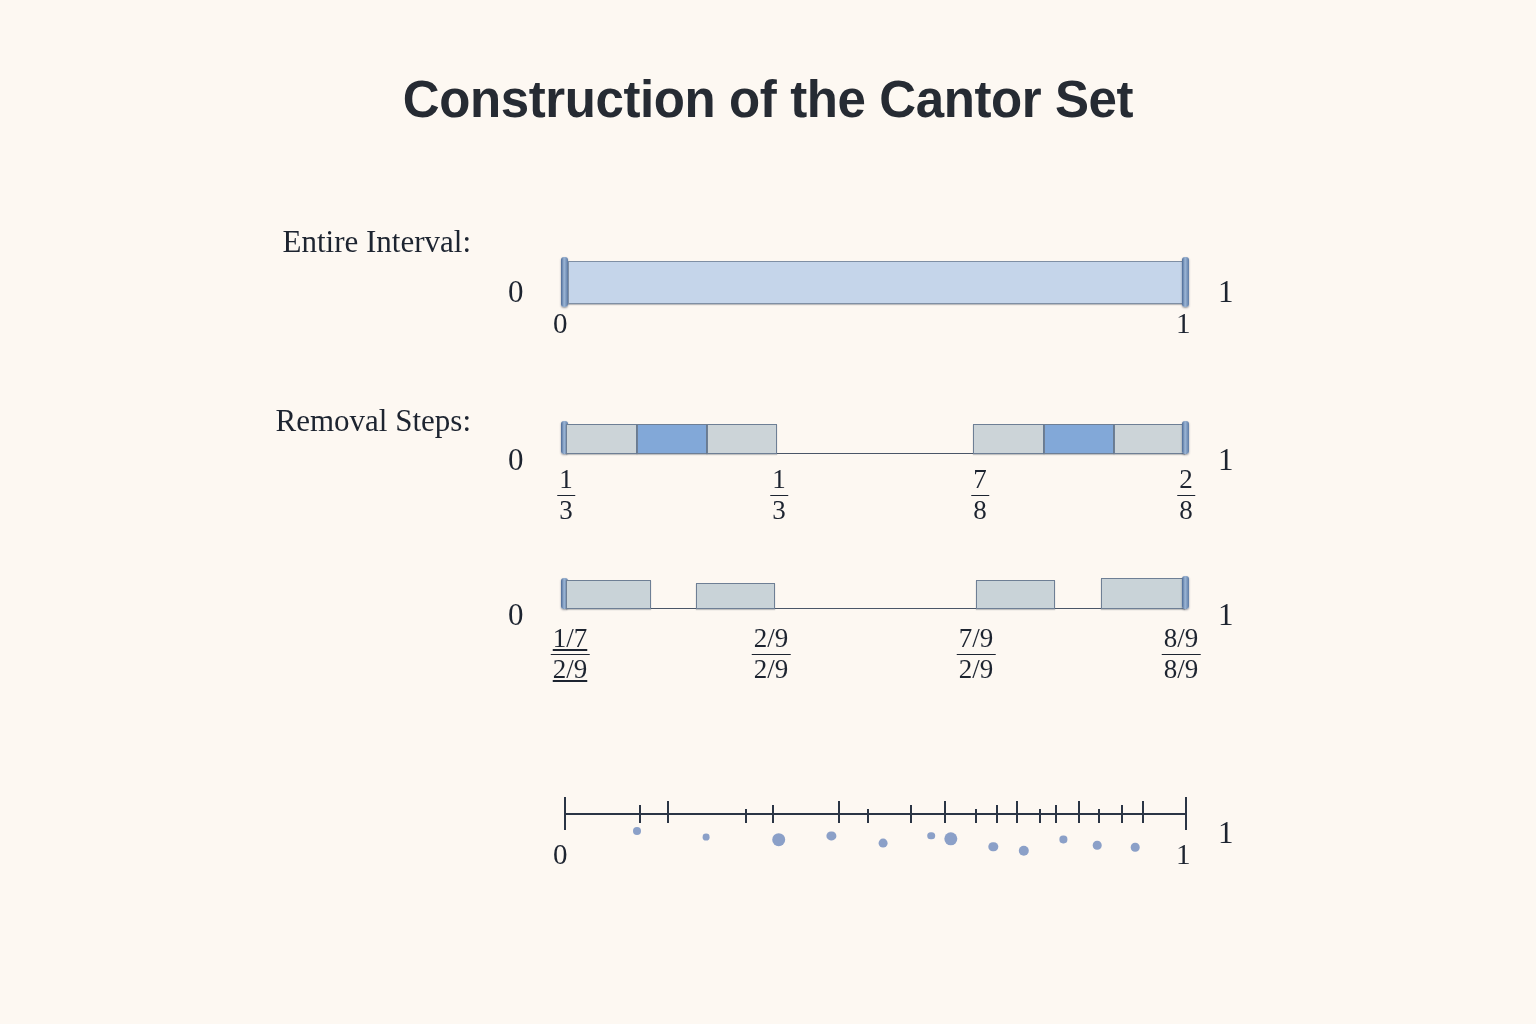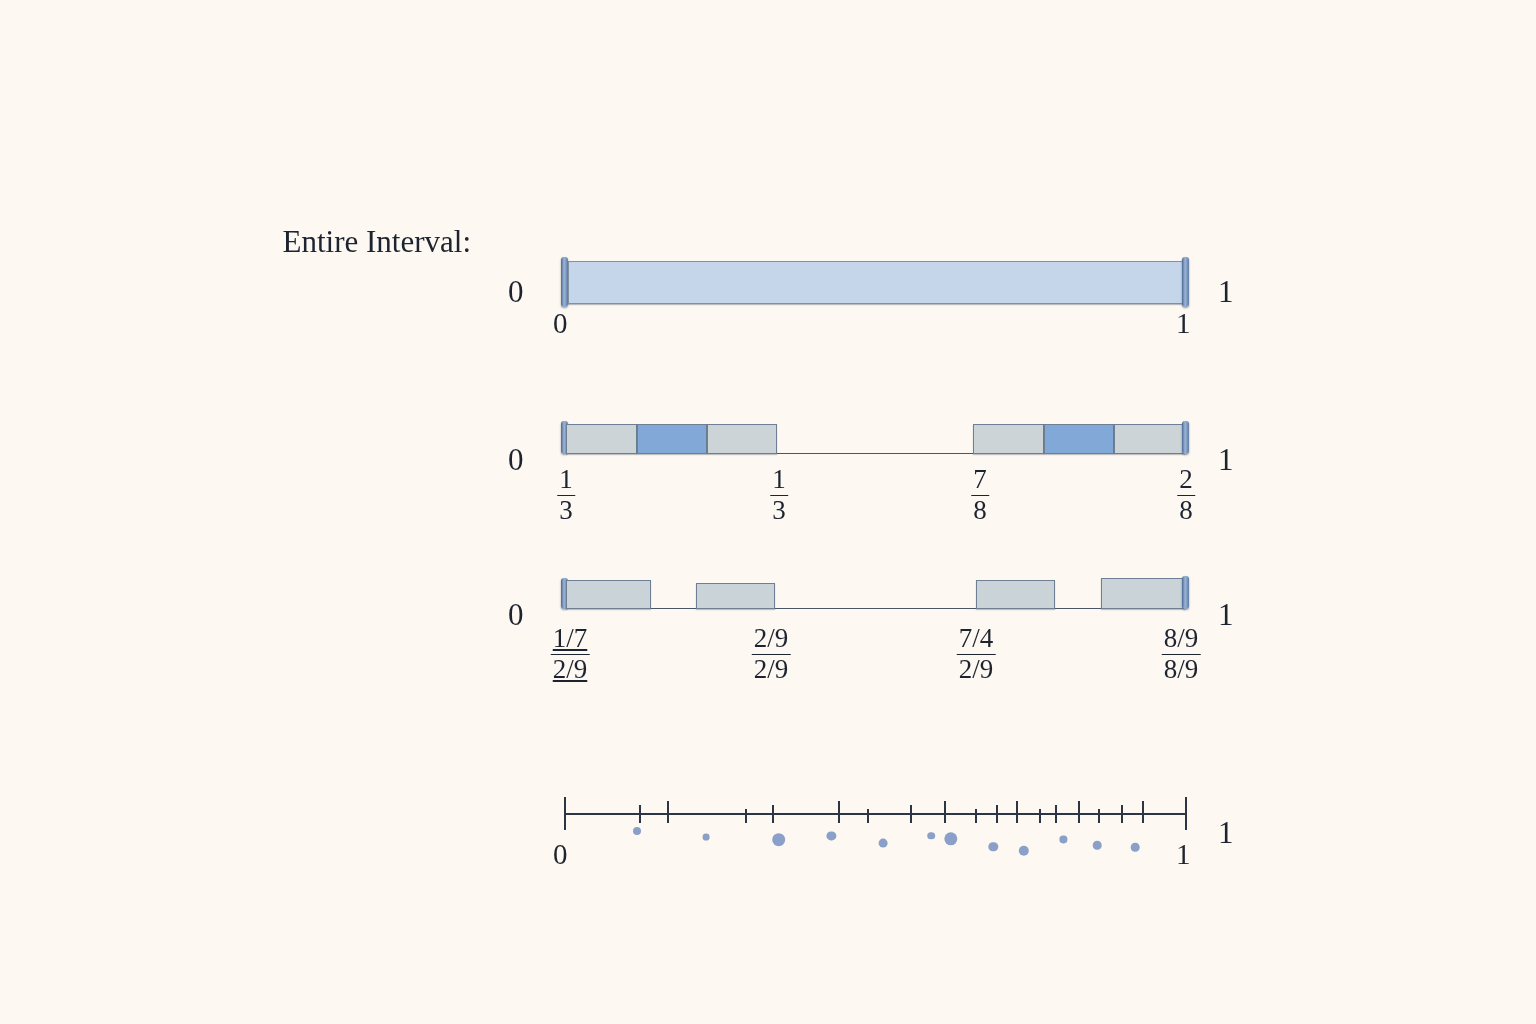--- a/index.html
+++ b/index.html
@@ -124,33 +124,35 @@
     border-radius: 50%;
     background: #8ba0c8;
     transform: translate(-50%, -50%);
   }
 </style>
 </head>
 <body>
 
 <div class="stage">
 
+  <div id="figure-title">Construction of the Cantor Set</div>
 
   <div class="row-label" style="right:1065px; top:224px;">Entire Interval:</div>
 
   <div class="end-num" style="left:508px; top:274px;">0</div>
   <div class="end-num" style="left:1218px; top:274px;">1</div>
 
   <div class="endcap" style="left:561px; top:257px; height:50px;"></div>
   <div class="bar-outer" style="left:568px; top:261px; width:616px; height:43px;"></div>
   <div class="endcap" style="left:1182px; top:257px; height:50px;"></div>
 
   <div class="axis-num" style="left:553px; top:307px;">0</div>
   <div class="axis-num" style="left:1176px; top:307px;">1</div>
 
+  <div class="row-label" style="right:1065px; top:403px;">Removal Steps:</div>
 
   <div class="end-num" style="left:508px; top:442px;">0</div>
   <div class="end-num" style="left:1218px; top:442px;">1</div>
 
   <div class="baseline" style="left:563px; top:453px; width:624px;"></div>
 
   <div class="endcap" style="left:561px; top:421px; height:33px;"></div>
   <div class="seg gray" style="left:566px; top:424px; width:71px; height:30px;"></div>
   <div class="seg blue" style="left:637px; top:424px; width:70px; height:30px;"></div>
   <div class="seg gray" style="left:707px; top:424px; width:70px; height:30px;"></div>
@@ -191,21 +193,21 @@
 
   <div class="frac" style="left:570px; top:625px;text-decoration:underline;">
     <span class="num">1/7</span>
     <span class="den">2/9</span>
   </div>
   <div class="frac" style="left:771px; top:625px;">
     <span class="num">2/9</span>
     <span class="den">2/9</span>
   </div>
   <div class="frac" style="left:976px; top:625px;">
-    <span class="num">7/4</span>
+    <span class="num">7/9</span>
     <span class="den">2/9</span>
   </div>
   <div class="frac" style="left:1181px; top:625px;">
     <span class="num">8/9</span>
     <span class="den">8/9</span>
   </div>
 
 
   <div class="end-num" style="left:1218px; top:815px;">1</div>
 

